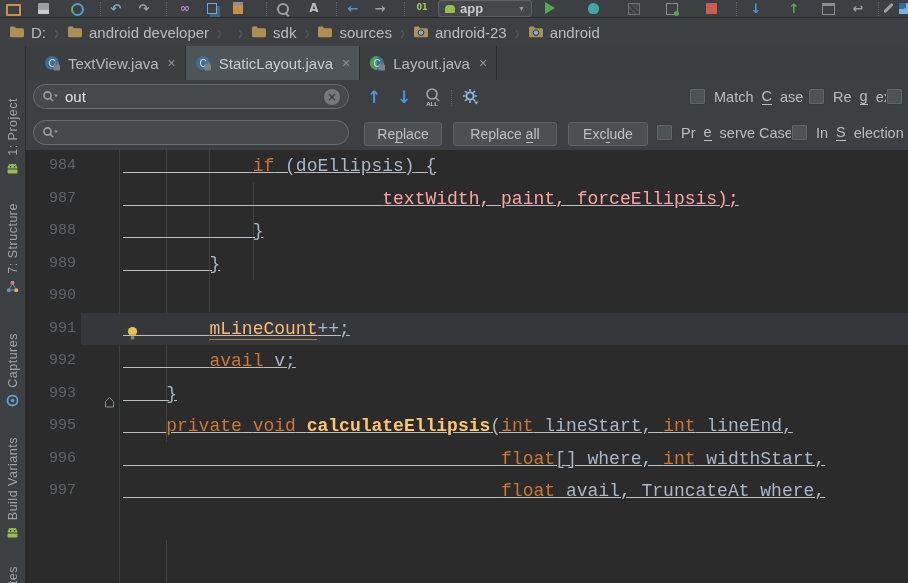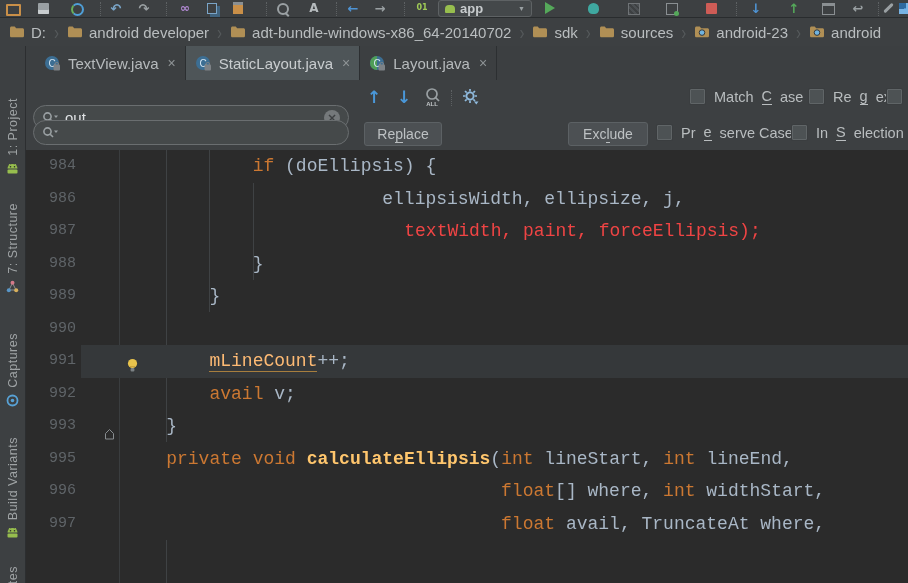--- a/index.html
+++ b/index.html
@@ -71,21 +71,21 @@
   .btn{position:absolute;top:42px;height:24px;background:#4c5053;border:1px solid #5c6164;border-radius:3px;
     color:#bdc1c3;font-size:14px;font-family:"Liberation Sans",sans-serif;padding:0;}
   .cbx{position:absolute;display:flex;align-items:center;gap:8px;font-size:14.5px;color:#b9bdbf;}
   .cb{width:15px;height:15px;background:#4d5254;border:1px solid #3a3d3f;border-radius:2px;box-shadow:inset 0 0 0 1px #606567;}
   .mn{border-bottom:1px solid #b9bdbf;}
   
   .editor{position:absolute;left:26px;top:150px;right:0;bottom:0;background:#2b2b2b;overflow:hidden;
     font-family:"Liberation Mono",monospace;}
   .gutter-line{position:absolute;left:93px;top:0;bottom:0;width:1px;background:#3a3d3f;}
   .iguide{position:absolute;width:1px;background:#3f4244;}
-  .crow{position:relative;height:32.5px;line-height:32.5px;}
+  .crow{position:relative;height:32.5px;line-height:32.5px;text-decoration:underline;}
   .crow .ln{position:absolute;left:0;top:0;width:50px;text-align:right;color:#5f6468;font-size:15px;}
   .crow pre{margin:0 0 0 97px;font:18px/32.5px "Liberation Mono",monospace;position:relative;z-index:1;}
   .crow.hl::before{content:'';position:absolute;left:55px;right:0;top:0;bottom:0;background:#35383a;}
   .seg-f{border-bottom:1px solid #a77e3e;}
   .gicon{position:absolute;z-index:2;}
 </style>
 </head>
 <body>
 
 <div class="screen">
@@ -135,26 +135,20 @@
         <span>D:</span>
       </span>
       <span class="crumb-sep">›</span>
       <span class="crumb">
         <span><svg width="16" height="13" viewBox="0 0 16 13">
             <path d="M1 3.2c0-.9.7-1.6 1.5-1.6h3.2L7.2 3.3h6.3c.8 0 1.5.7 1.5 1.5v5.9c0 .9-.7 1.6-1.5 1.6H2.5c-.8 0-1.5-.7-1.5-1.6z" fill="#b08f55"></path>
           </svg></span>
         <span>android developer</span>
       </span>
       <span class="crumb-sep">›</span>
-      <span class="crumb">
-        <span><svg width="16" height="13" viewBox="0 0 16 13">
-            <path d="M1 3.2c0-.9.7-1.6 1.5-1.6h3.2L7.2 3.3h6.3c.8 0 1.5.7 1.5 1.5v5.9c0 .9-.7 1.6-1.5 1.6H2.5c-.8 0-1.5-.7-1.5-1.6z" fill="#b08f55"></path>
-          </svg></span>
-        <span>adt-bundle-windows-x86_64-20140702</span>
-      </span>
       <span class="crumb-sep">›</span>
       <span class="crumb">
         <span><svg width="16" height="13" viewBox="0 0 16 13">
             <path d="M1 3.2c0-.9.7-1.6 1.5-1.6h3.2L7.2 3.3h6.3c.8 0 1.5.7 1.5 1.5v5.9c0 .9-.7 1.6-1.5 1.6H2.5c-.8 0-1.5-.7-1.5-1.6z" fill="#b08f55"></path>
           </svg></span>
         <span>sdk</span>
       </span>
       <span class="crumb-sep">›</span>
       <span class="crumb">
         <span><svg width="16" height="13" viewBox="0 0 16 13">
@@ -250,21 +244,21 @@
             <text x="8" y="11.8" font-size="10" fill="#d4e5f2" text-anchor="middle" font-family="Liberation Sans">C</text>
             <rect x="9.5" y="9.5" width="6.5" height="6" rx="1" fill="#7d8286"></rect>
             <rect x="11" y="7.5" width="3.5" height="3" rx="1.5" fill="none" stroke="#7d8286"></rect>
           </svg></span>
         <span>Layout.java</span>
         <span class="close">×</span>
       </div>
     </div>
 
   <div class="findpanel">
-    <div class="ffield" style="top:4px;margin-top:21px;">
+    <div class="ffield" style="top:4px;">
       <svg width="17" height="14" viewBox="0 0 17 14">
         <circle cx="5.5" cy="5.5" r="3.6" fill="none" stroke="#9aa0a3" stroke-width="1.6"></circle>
         <line x1="8.2" y1="8.2" x2="11" y2="11" stroke="#9aa0a3" stroke-width="1.6"></line>
         <path d="M12 4.5l4 0-2 2.6z" fill="#9aa0a3"></path>
       </svg>
       <input type="text" value="out" style="">
       <span class="clear-btn">×</span>
     </div>
     <span class="nav-ic" style="left:338px;">↑</span>
     <span class="nav-ic" style="left:368px;">↓</span>
@@ -285,20 +279,21 @@
     </span>
     <div class="ffield" style="top:40px;">
       <svg width="17" height="14" viewBox="0 0 17 14">
         <circle cx="5.5" cy="5.5" r="3.6" fill="none" stroke="#9aa0a3" stroke-width="1.6"></circle>
         <line x1="8.2" y1="8.2" x2="11" y2="11" stroke="#9aa0a3" stroke-width="1.6"></line>
         <path d="M12 4.5l4 0-2 2.6z" fill="#9aa0a3"></path>
       </svg>
       <input type="text" value="" style="">
     </div>
   <button class="btn" style="left: 338px; width: 78px;"><span>Re</span><span class="mn">p</span><span>lace</span></button>
+      <button class="btn" style="left: 427px; width: 104px;"><span>Replace </span><span class="mn">a</span><span>ll</span></button>
       <button class="btn" style="left: 542px; width: 80px;"><span>Exc</span><span class="mn">l</span><span>ude</span></button>
       <label class="cbx" style="left: 663px; top: 8px;">
         <span class="cb"></span>
         <span>Match </span>
         <span class="mn">C</span>
         <span>ase</span>
       </label>
       <label class="cbx" style="left: 782px; top: 8px;">
         <span class="cb"></span>
         <span>Re</span>
@@ -330,26 +325,22 @@
     <div class="iguide" style="left:140px;top:0;height:292px;"></div>
     <div class="iguide" style="left:183px;top:0;height:162px;"></div>
     <div class="iguide" style="left:227px;top:33px;height:97px;"></div>
     <div class="iguide" style="left:140px;top:390px;height:43px;"></div>
     <div id="code-rows">
         <div class="crow">
           <span class="ln">984</span>
           <pre><span>            </span><span style="color: rgb(204, 120, 50);">if</span><span style="color: rgb(169, 183, 198);"> (doEllipsis) {</span></pre>
         </div>
         <div class="crow">
-          <span class="ln">986</span>
-          <pre><span>                        </span><span style="color: rgb(169, 183, 198);">ellipsisWidth, ellipsize, j,</span></pre>
-        </div>
-        <div class="crow">
           <span class="ln">987</span>
-          <pre><span>                        </span><span style="color: #ef4444; margin-left: 22px;">textWidth, paint, forceEllipsis);</span></pre>
+          <pre><span>                        </span><span style="color: #fca5a5;">textWidth, paint, forceEllipsis);</span></pre>
         </div>
         <div class="crow">
           <span class="ln">988</span>
           <pre><span>            </span><span style="color: rgb(169, 183, 198);">}</span></pre>
         </div>
         <div class="crow">
           <span class="ln">989</span>
           <pre><span>        </span><span style="color: rgb(169, 183, 198);">}</span></pre>
         </div>
         <div class="crow">

